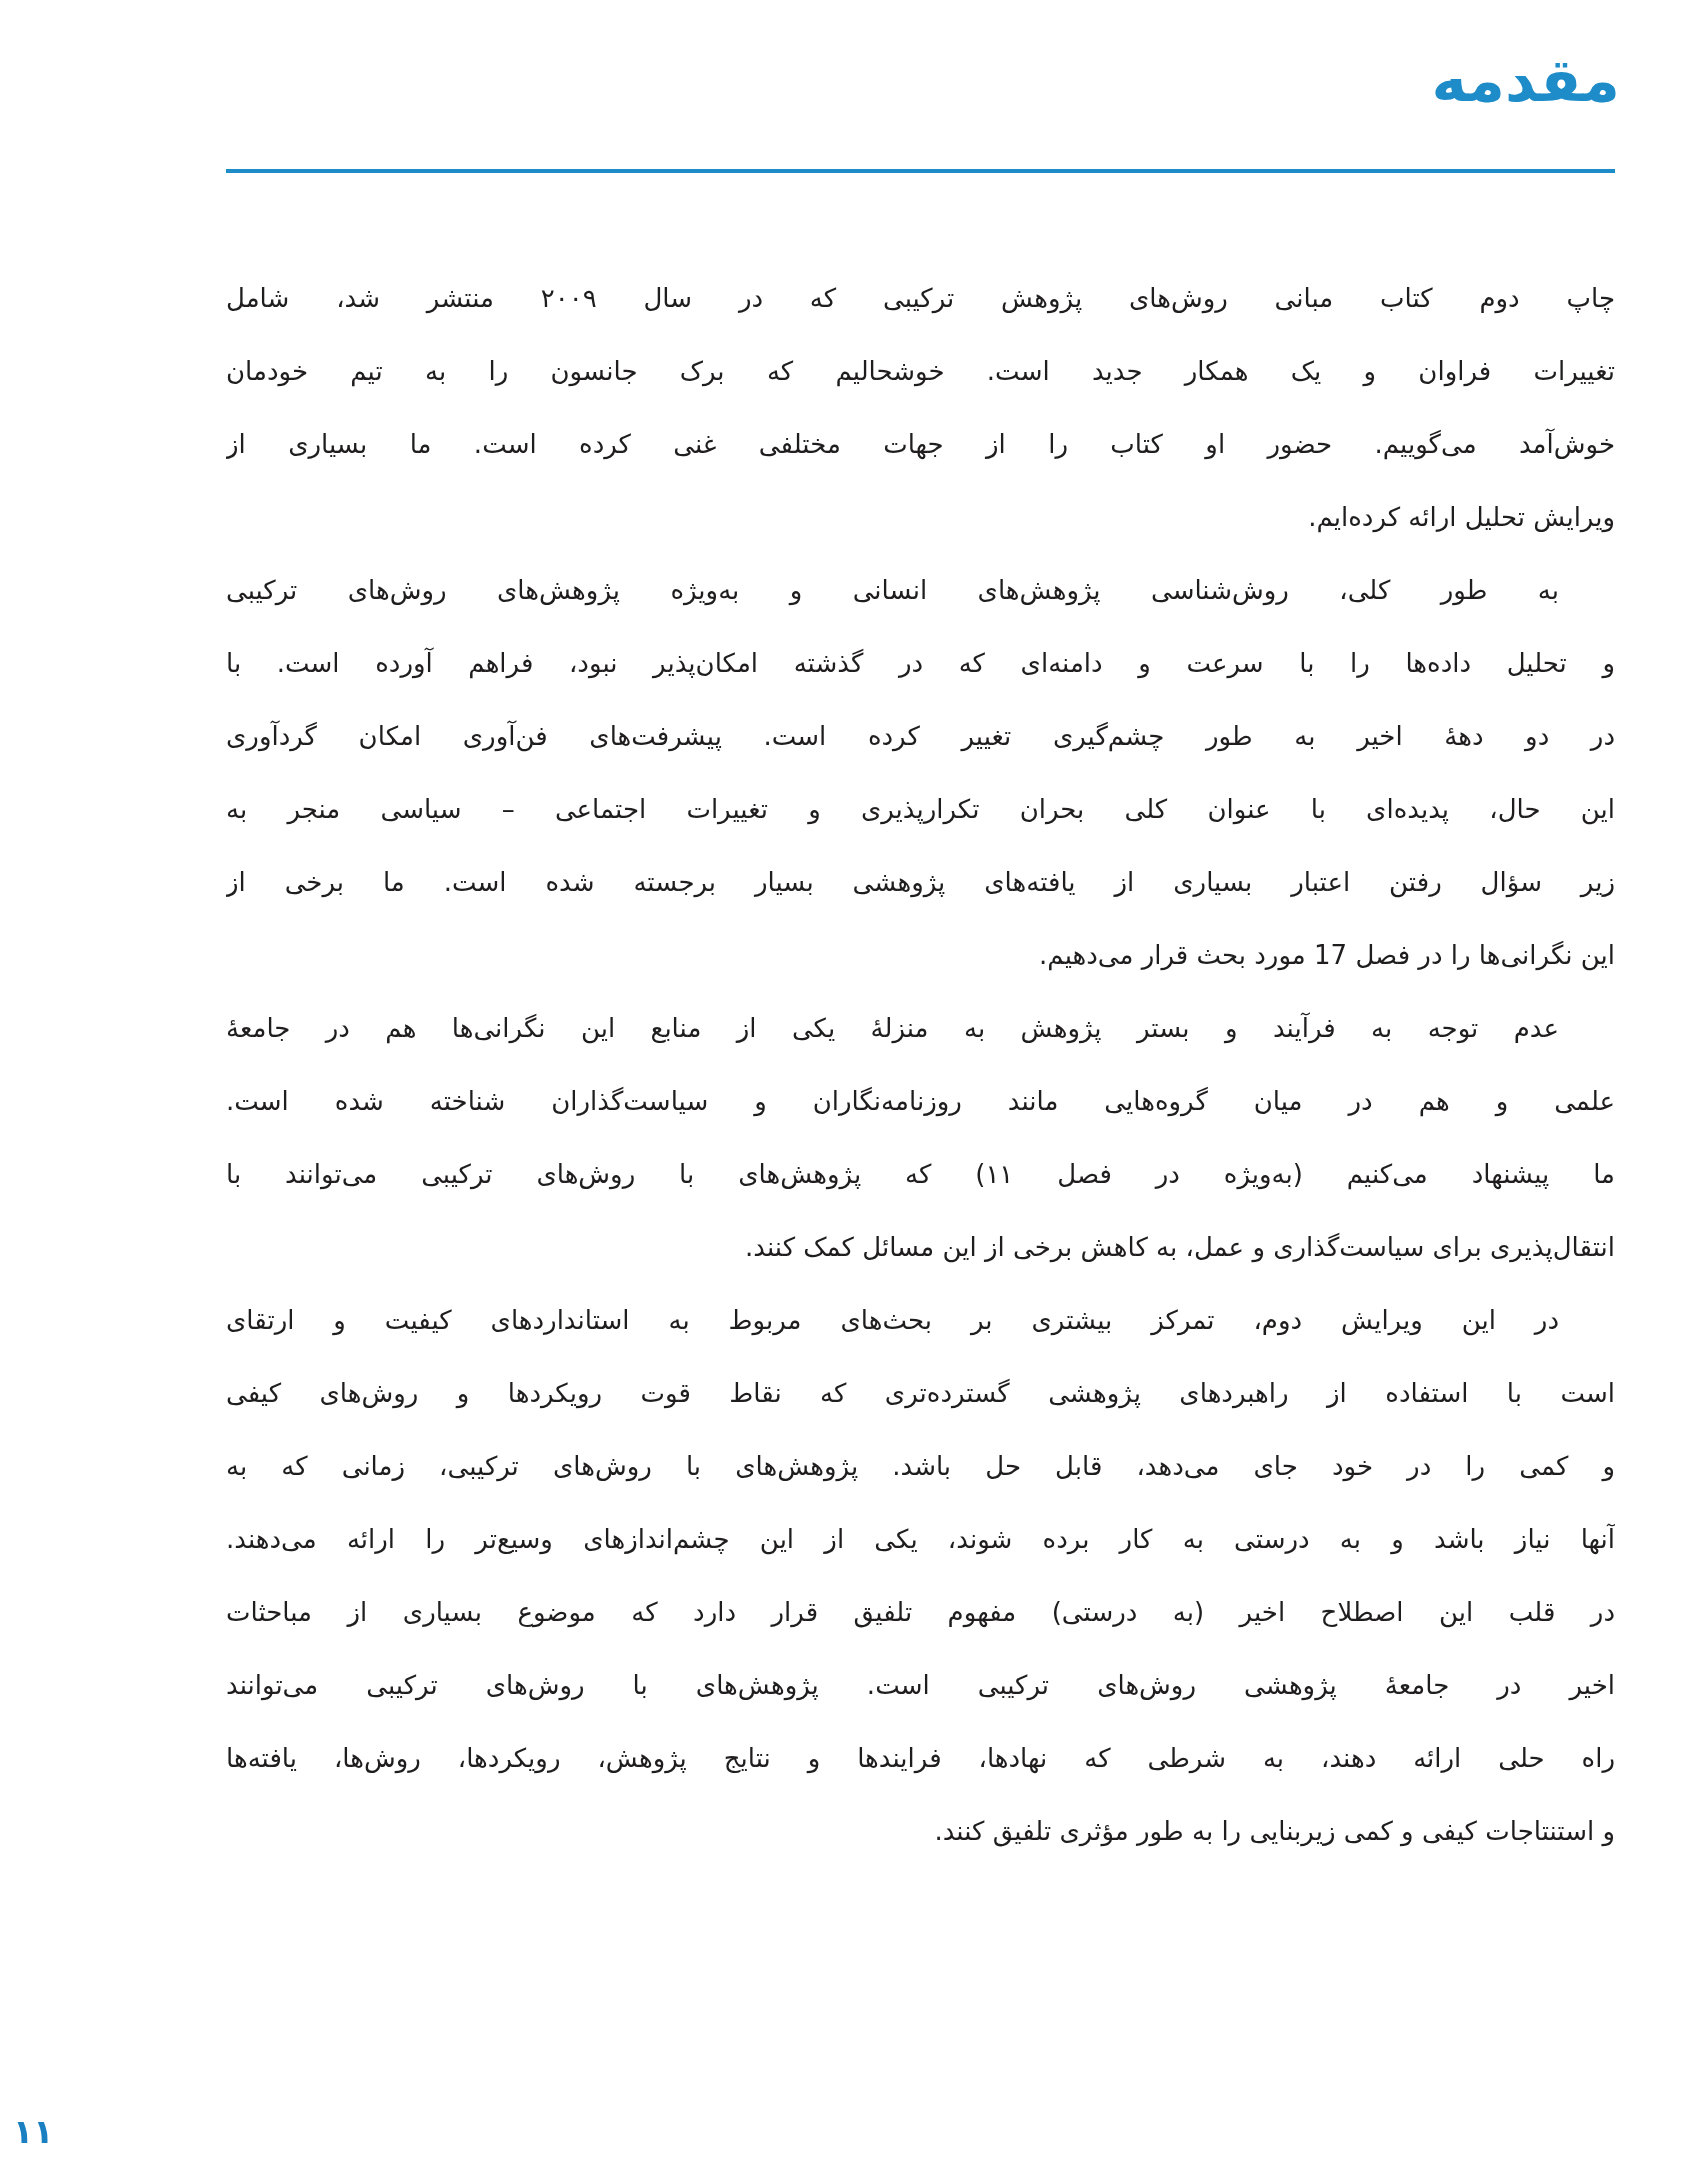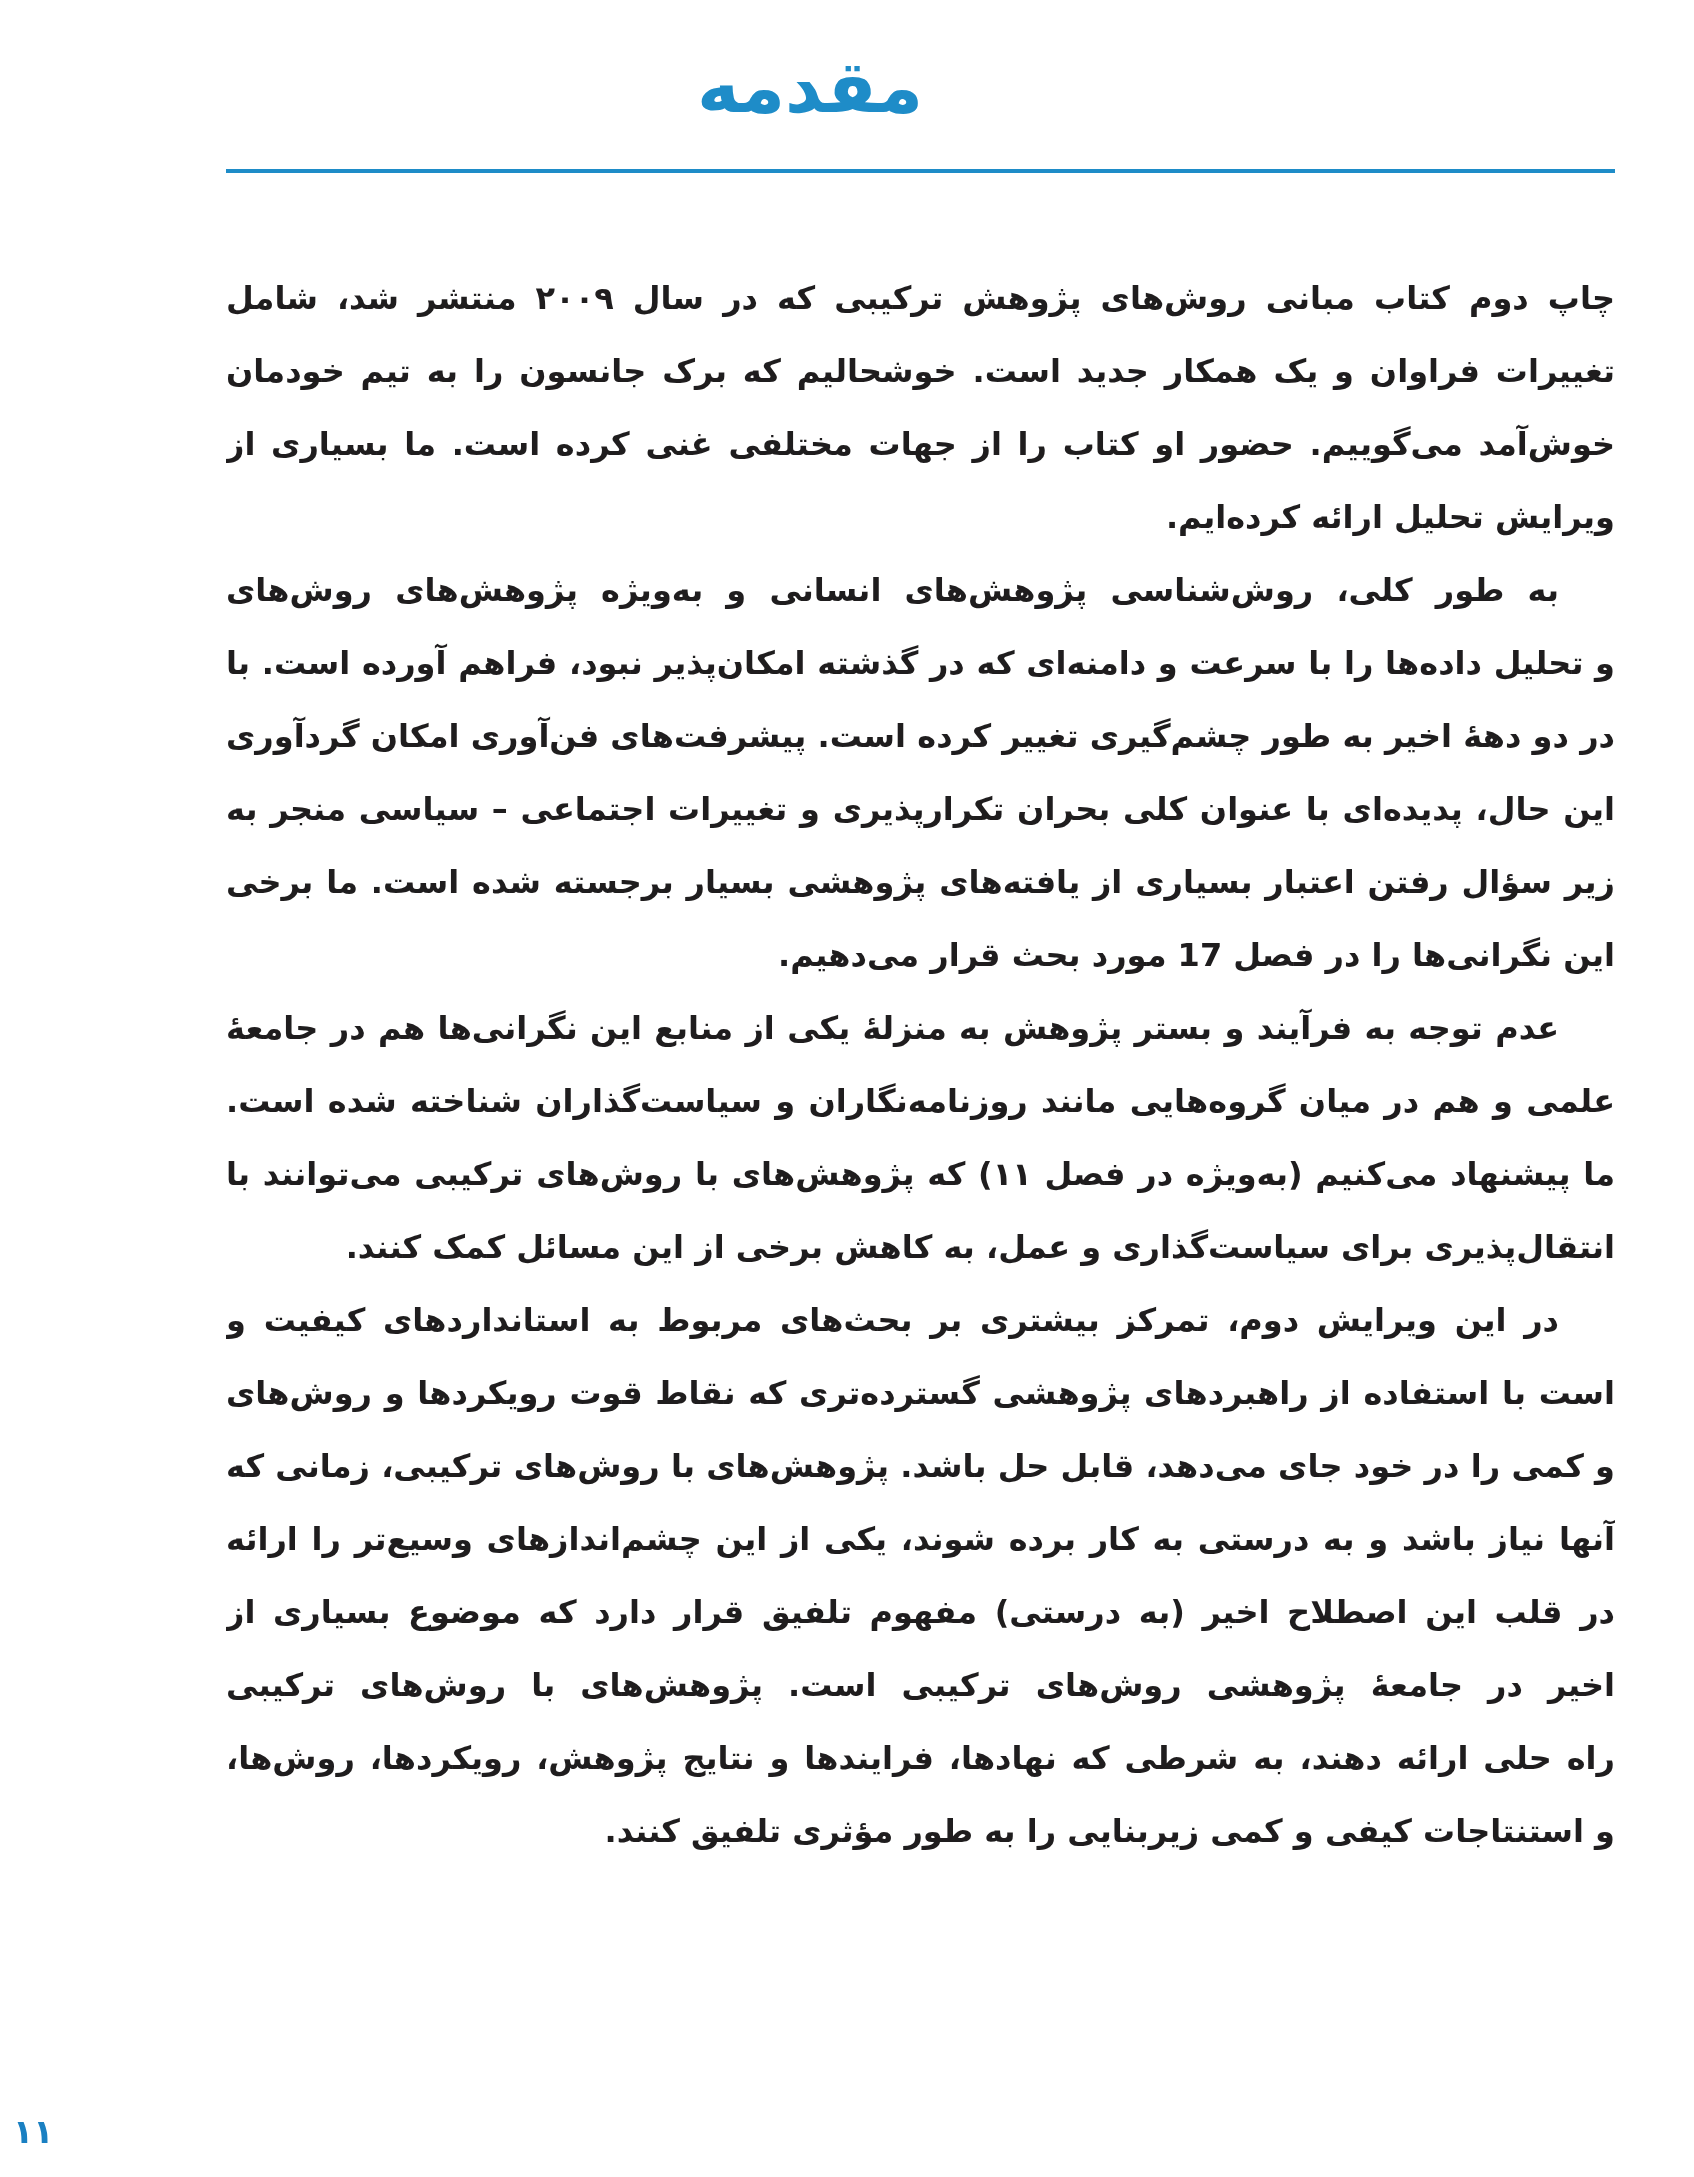--- a/index.html
+++ b/index.html
@@ -17,23 +17,22 @@
   .page {
     position: absolute;
     inset: 0;
     background: #ffffff;
   }
   .title {
     position: absolute;
     top: 45px;
     left: 0;
     width: 1620px;
-    text-align: center;
     direction: rtl;
-    font-size: 72px;
+    font-size: 60px;
     font-weight: bold;
     color: #1e8cc8;
     letter-spacing: 0;
   }
   .title-rule {
     position: absolute;
     top: 169px;
     left: 226px;
     width: 1389px;
     height: 3.8px;
@@ -43,25 +42,24 @@
     position: absolute;
     top: 262px;
     left: 226px;
     width: 1389px;
     direction: rtl;
     color: #1f1d1e;
   }
   .line {
     height: 73px;
     line-height: 73px;
-    font-size: 32px;
+    font-size: 26px;
     text-align: justify;
     text-align-last: justify;
     overflow: hidden;
-    font-weight: bold;
   }
   .line.line-last {
     text-align: start;
     text-align-last: start;
   }
   .line.line-indent {
     padding-right: 56px;
   }
   .page-number {
     position: absolute;

